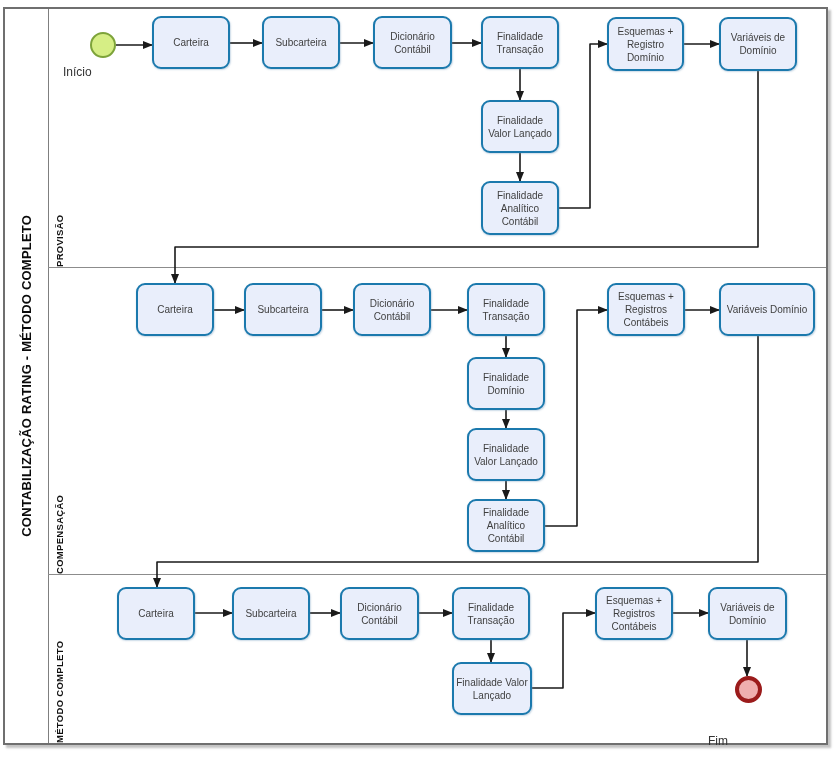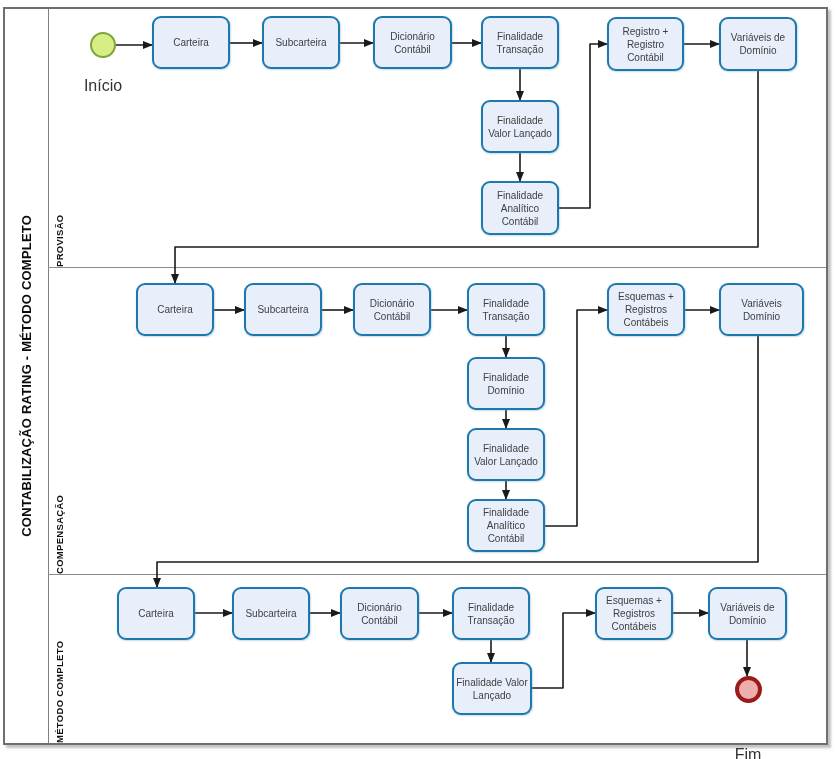--- a/index.html
+++ b/index.html
@@ -42,22 +42,22 @@
     position:absolute;box-sizing:border-box;
     background:#e9eefb;border:2.5px solid #1b79ad;border-radius:9px;
     display:flex;align-items:center;justify-content:center;text-align:center;
     font-size:10px;line-height:1.3;color:#3f3f3f;padding:1px 2px;
     box-shadow:0.5px 1px 1.5px rgba(110,150,185,.35);
   }
   .event{position:absolute;box-sizing:border-box;border-radius:50%;}
   .event-start{background:#d6ee85;border:2px solid #7da33a;}
   .event-end{background:#efaeae;border:4px solid #9b1b1b;}
   .event-label{
-    position:absolute;width:80px;text-align:center;
-    font-size:16px;color:#333;margin-top:12px;
+    position:absolute;width:80px;
+    font-size:12px;color:#333;
   }
 </style>
 </head>
 <body>
 
 <div id="stage">
   <div class="pool">
     <div class="pool-title-cell">
       <span class="vtext pool-title">CONTABILIZAÇÃO RATING - MÉTODO COMPLETO</span>
     </div>
@@ -120,21 +120,21 @@
       <div class="task" style="left: 481px; top: 16px; width: 78px; height: 53px;">
         <span>Finalidade Transação</span>
       </div>
       <div class="task" style="left: 481px; top: 100px; width: 78px; height: 53px;">
         <span>Finalidade Valor Lançado</span>
       </div>
       <div class="task" style="left: 481px; top: 181px; width: 78px; height: 54px;">
         <span>Finalidade Analítico Contábil</span>
       </div>
       <div class="task" style="left: 607px; top: 17px; width: 77px; height: 54px;">
-        <span>Registro + Registro Contábil</span>
+        <span>Esquemas + Registro Domínio</span>
       </div>
       <div class="task" style="left: 719px; top: 17px; width: 78px; height: 54px;">
         <span>Variáveis de Domínio</span>
       </div>
       <div class="task" style="left: 136px; top: 283px; width: 78px; height: 53px;">
         <span>Carteira</span>
       </div>
       <div class="task" style="left: 244px; top: 283px; width: 78px; height: 53px;">
         <span>Subcarteira</span>
       </div>
@@ -149,21 +149,21 @@
       </div>
       <div class="task" style="left: 467px; top: 428px; width: 78px; height: 53px;">
         <span>Finalidade Valor Lançado</span>
       </div>
       <div class="task" style="left: 467px; top: 499px; width: 78px; height: 53px;">
         <span>Finalidade Analítico Contábil</span>
       </div>
       <div class="task" style="left: 607px; top: 283px; width: 78px; height: 53px;">
         <span>Esquemas + Registros Contábeis</span>
       </div>
-      <div class="task" style="left: 719px; top: 283px; width: 85px; height: 53px;">
+      <div class="task" style="left: 719px; top: 283px; width: 96px; height: 53px;">
         <span>Variáveis Domínio</span>
       </div>
       <div class="task" style="left: 117px; top: 587px; width: 78px; height: 53px;">
         <span>Carteira</span>
       </div>
       <div class="task" style="left: 232px; top: 587px; width: 78px; height: 53px;">
         <span>Subcarteira</span>
       </div>
       <div class="task" style="left: 340px; top: 587px; width: 79px; height: 53px;">
         <span>Dicionário Contábil</span>

